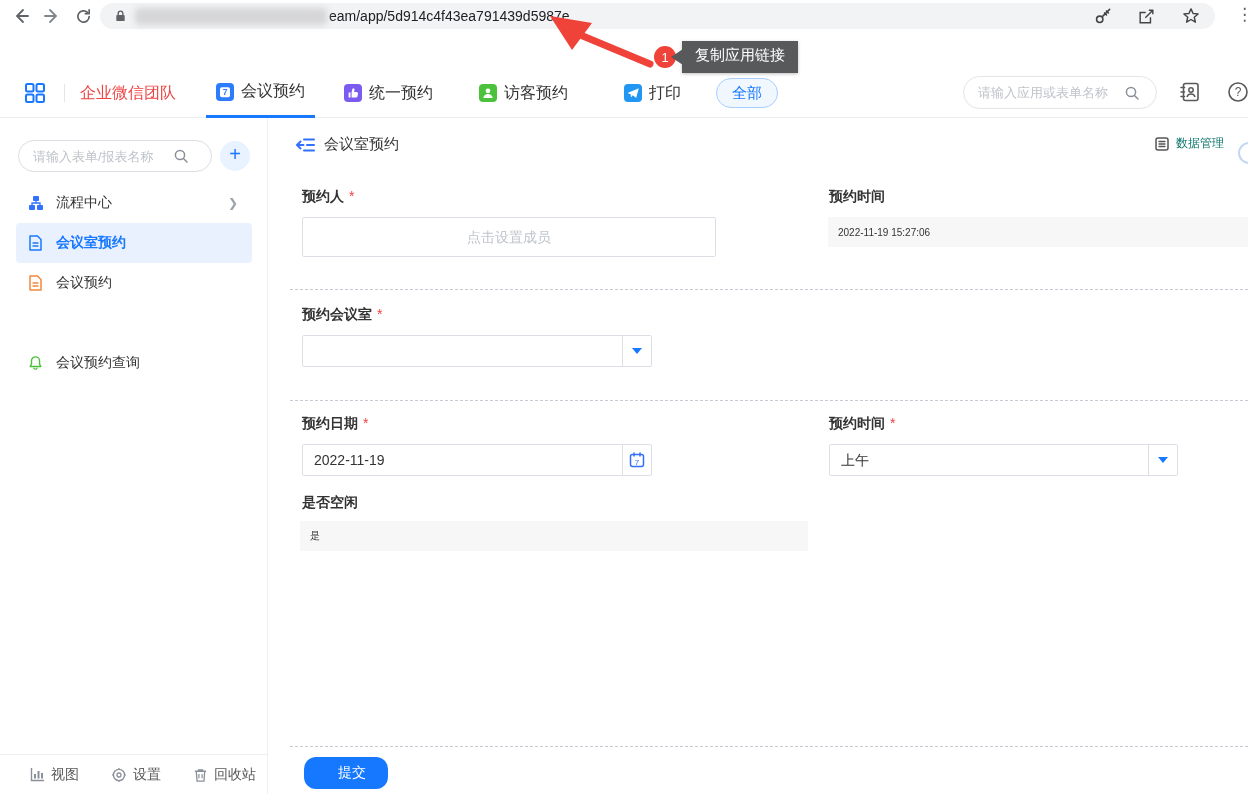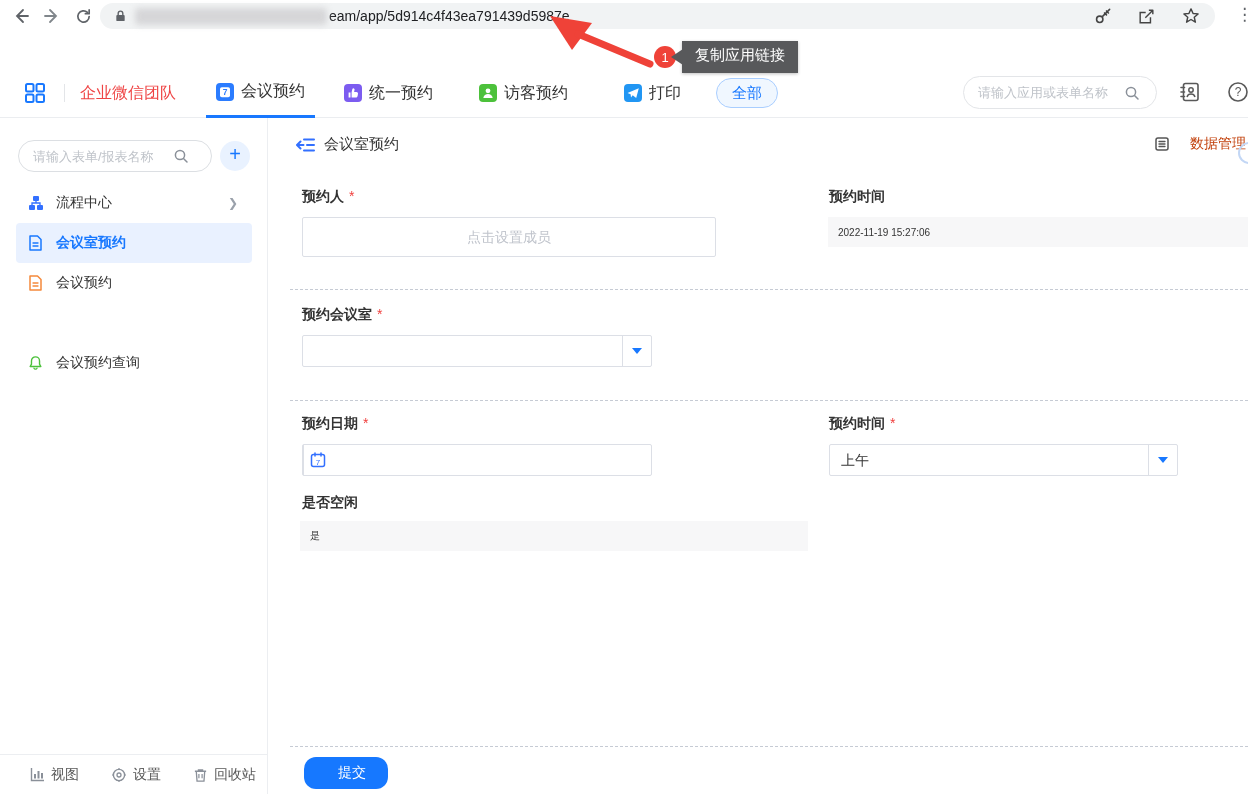--- a/index.html
+++ b/index.html
@@ -49,21 +49,21 @@
   .sb-item.sel { background:#e9f1ff; color:#1878ff; font-weight:bold; }
   .sb-chev { position:absolute; right:14px; color:#9aa1ab; font-size:12px; }
   .sb-foot { position:absolute; left:0; bottom:0; width:267px; height:40px; border-top:1px solid #eceef1; display:flex; align-items:center; padding-left:30px; gap:32px; }
   .sbf-item { display:flex; align-items:center; gap:6px; font-size:14px; color:#595959; cursor:pointer; }
 
   
   .main { position:absolute; left:268px; top:118px; width:980px; height:676px; background:#fff; }
   .m-head { position:absolute; left:0; top:0; width:980px; height:54px; }
   .collapse-ic { position:absolute; left:28px; top:19px; cursor:pointer; }
   .m-title { position:absolute; left:56px; top:17px; font-size:15px; color:#333; font-weight:500; }
-  .dm { position:absolute; left:886px; top:17px; display:flex; align-items:center; gap:20px; font-size:14px; color:#c2410c; cursor:pointer; }
+  .dm { position:absolute; left:886px; top:17px; display:flex; align-items:center; gap:6px; font-size:12px; color:#0f766e; cursor:pointer; }
   .m-partcircle { position:absolute; left:970px; top:24px; width:22px; height:22px; border-radius:50%; border:2px solid #c3d7f5; }
 
   .flabel { position:absolute; font-size:14px; font-weight:600; color:#333; }
   .req { color:#f03e3c; margin-left:5px; font-weight:400; }
   .tinput { position:absolute; border:1px solid #dcdfe6; border-radius:2px; background:#fff; font-size:14px; color:#333; font-family:inherit; outline:none; }
   .tinput::placeholder { color:#c0c4cc; }
   .roval { position:absolute; background:#f7f7f8; font-size:10px; color:#333; display:flex; align-items:center; padding-left:10px; }
   .selbox { position:absolute; height:32px; border:1px solid #dcdfe6; border-radius:2px; background:#fff; display:flex; cursor:pointer; }
   .selbox .val { flex:1; font-size:14px; color:#333; line-height:30px; padding-left:11px; }
   .selbox .btn { width:29px; border-left:1px solid #dcdfe6; display:flex; align-items:center; justify-content:center; }
@@ -342,20 +342,21 @@
           <span class="caret"></span>
         </span>
     </div>
 
     <div class="dashed" style="top:282px"></div>
 
     <div class="flabel" style="left:34px; top:297px">
       <span>预约日期</span><span class="req">*</span>
     </div>
     <div class="selbox" style="left:34px; top:326px; width:350px;">
+      <input class="val" style="border: 0px; outline: 0px; background: transparent; font-family: inherit; font-size: 14px; color: rgb(51, 51, 51); padding-left: 11px; width: 300px;" value="2022-11-19">
       <span class="btn">
         <svg width="16" height="16" viewBox="0 0 16 16">
             <rect x="1.5" y="2.5" width="13" height="12" rx="2" stroke="#3370ff" stroke-width="1.5" fill="none"></rect>
             <path d="M5 1v3M11 1v3" stroke="#3370ff" stroke-width="1.5" stroke-linecap="round"></path>
             <text x="8" y="12.6" font-size="8" fill="#3370ff" text-anchor="middle">7</text>
           </svg>
       </span>
     </div>
 
     <div class="flabel" style="left:561px; top:297px">

